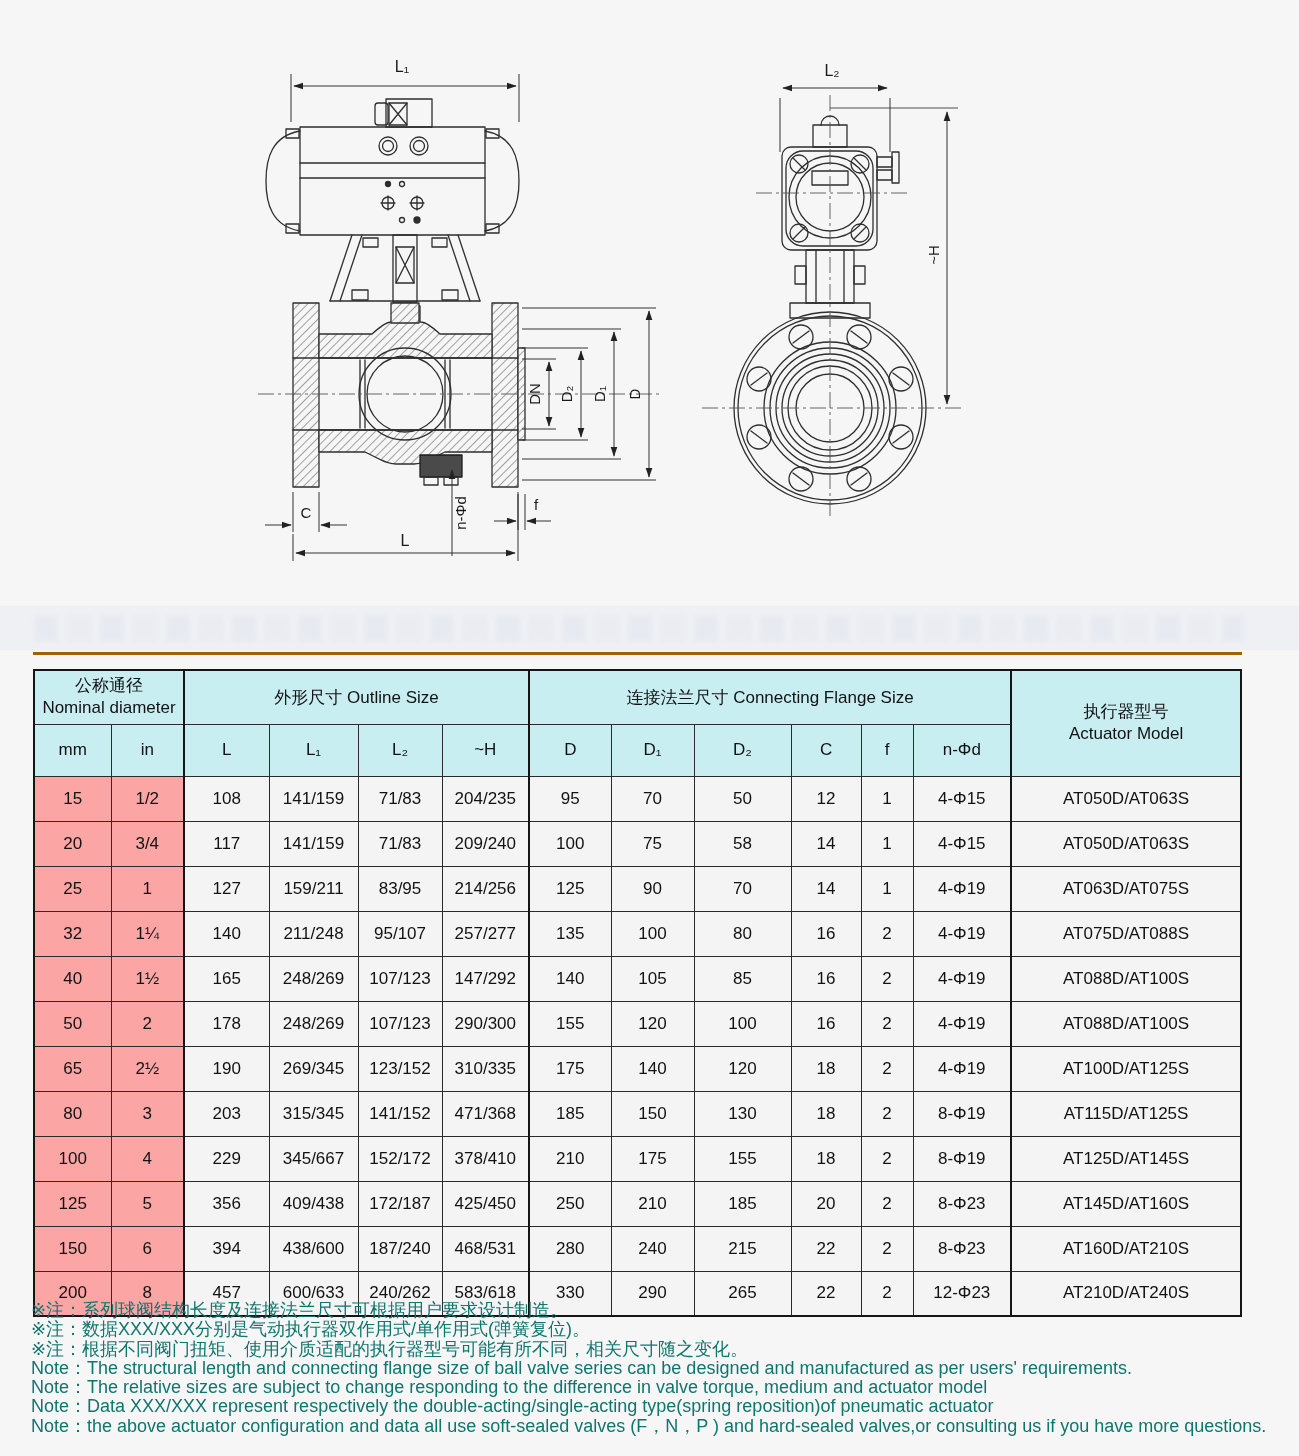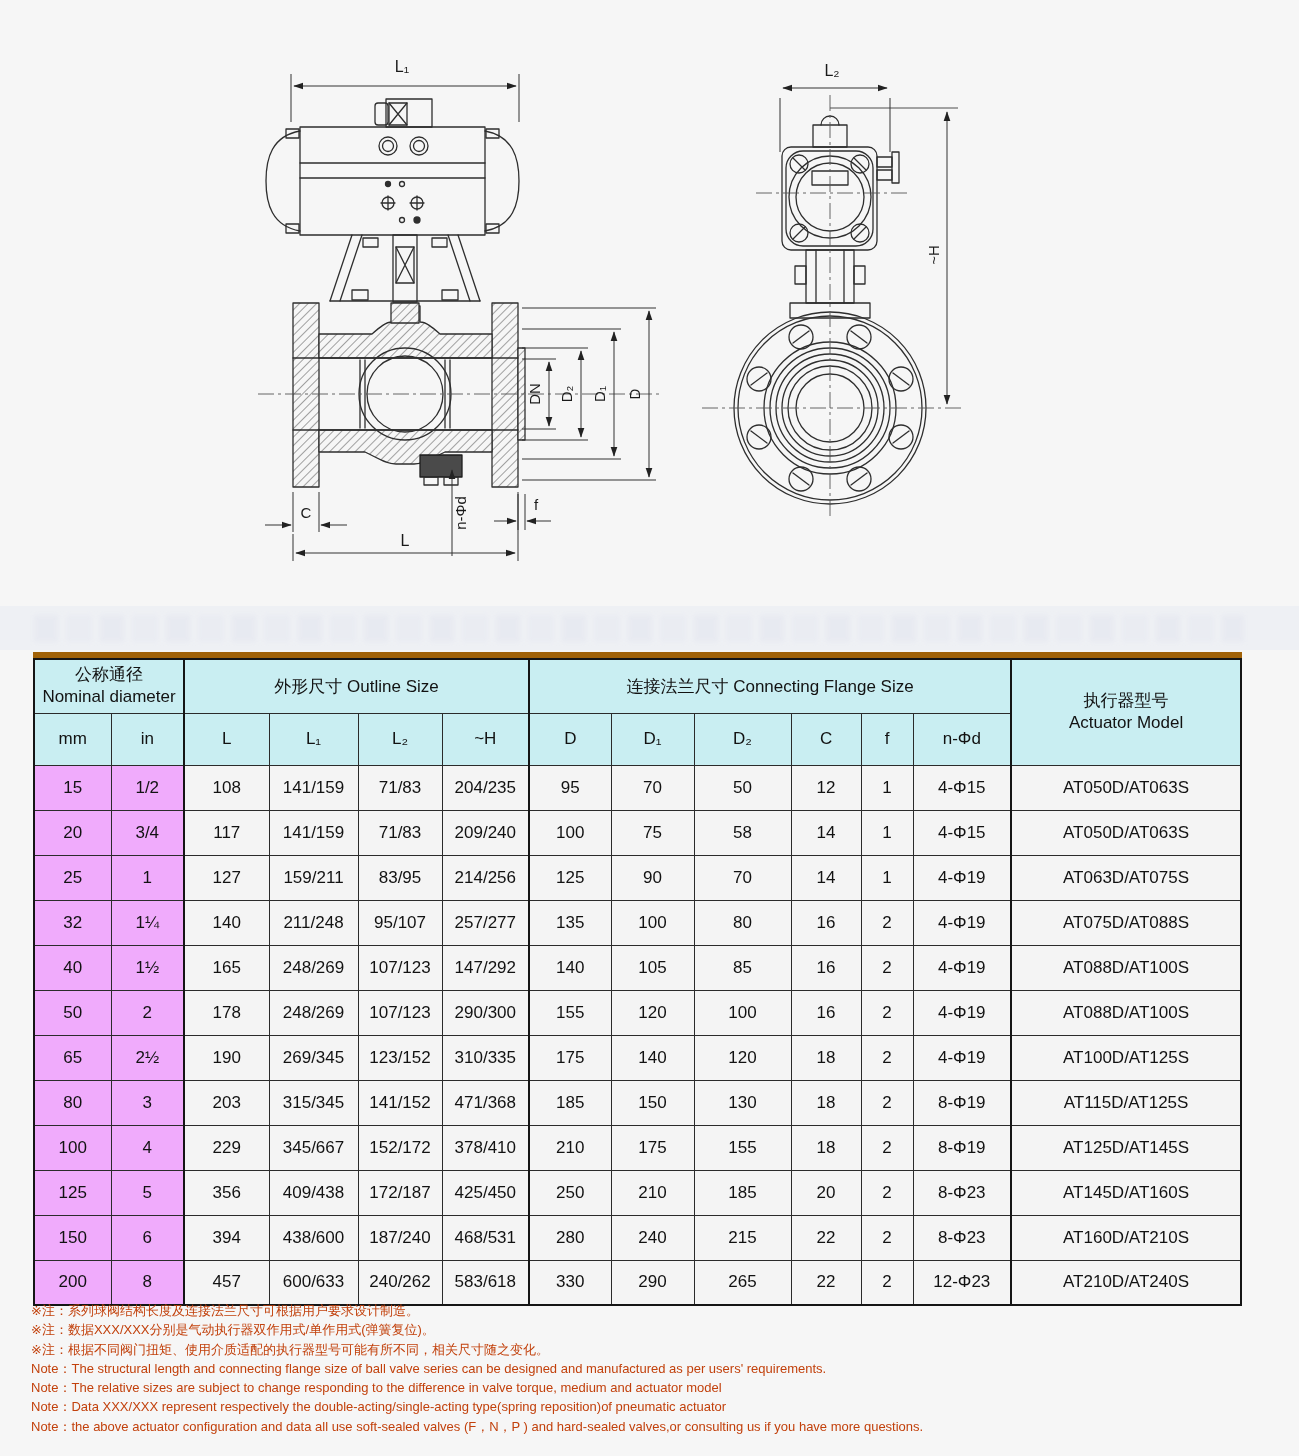--- a/index.html
+++ b/index.html
@@ -18,33 +18,33 @@
   svg .cl{stroke:#555;stroke-width:.9;fill:none;stroke-dasharray:16 4 3 4}
   svg text{font-family:"Liberation Sans","DejaVu Sans",sans-serif;font-size:15px;fill:#1a1a1a}
   svg text.big{font-size:16px}
 
   
   .wm{left:0;top:606px;width:1299px;height:44px;background:#eef0f4}
   .wm-inner{position:absolute;left:34px;top:9px;width:1210px;height:27px;opacity:.55;filter:blur(2px);
     background:repeating-linear-gradient(90deg,#e3e6ef 0 24px,rgba(0,0,0,0) 24px 32px,#e7e9f1 32px 58px,rgba(0,0,0,0) 58px 66px)}
 
   
-  .table-wrap{left:33px;top:652px;border-top:6px solid #a16207;padding-top:0}
+  .table-wrap{left:33px;top:652px;border-top:3px solid #a16207;padding-top:14px}
   table{border-collapse:collapse;table-layout:fixed;width:1207px;background:#f4f4f4;border:2.5px solid #151515}
   th,td{border:1.5px solid #2b2b2b;text-align:center;vertical-align:middle;padding:0;
         font-weight:400;font-size:17px;color:#121212;overflow:hidden;white-space:nowrap}
   thead th{background:#c9eef2}
-  .cyan{background:#f0abfc}
+  .cyan{background:#fca5a5}
   .gb{border-left-width:2.5px;border-left-color:#151515}
   tr.h1{height:54px} tr.h2{height:52px} tr.dr{height:45px}
   .two-line{line-height:22px}
 
   
   .notes{left:31px;top:1301px;width:1250px}
-  .note-line{font-size:13px;line-height:19.3px;color:#c2410c;white-space:nowrap}
+  .note-line{font-size:18px;line-height:19.3px;color:#0f766e;white-space:nowrap}
 </style>
 </head>
 <body>
 
 <svg id="drawing" class="abs" width="1299" height="600" viewBox="0 0 1299 600">
   <defs>
     <pattern id="h1" width="6" height="6" patternUnits="userSpaceOnUse" patternTransform="rotate(45)">
       <rect width="6" height="6" fill="#f6f6f6"></rect>
       <line x1="0" y1="0" x2="0" y2="6" stroke="#4a4a4a" stroke-width="1"></line>
     </pattern>

